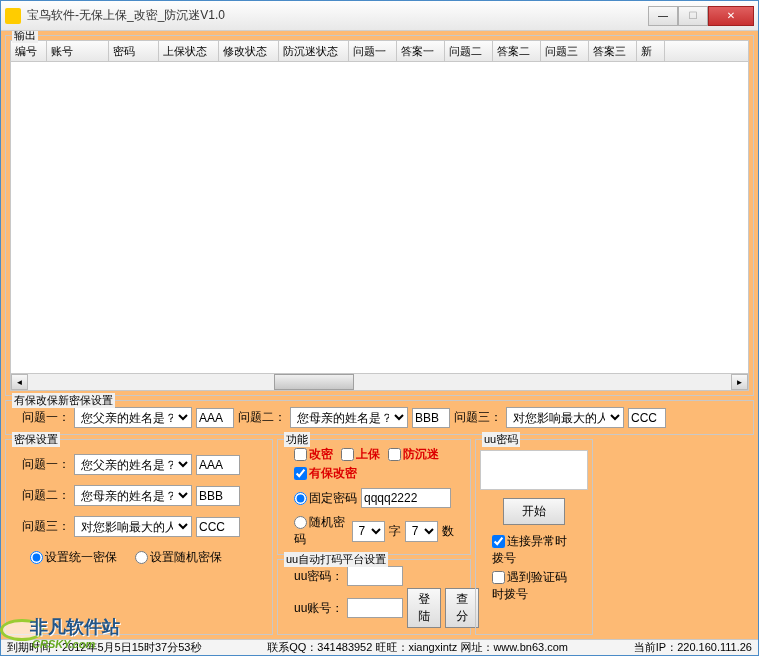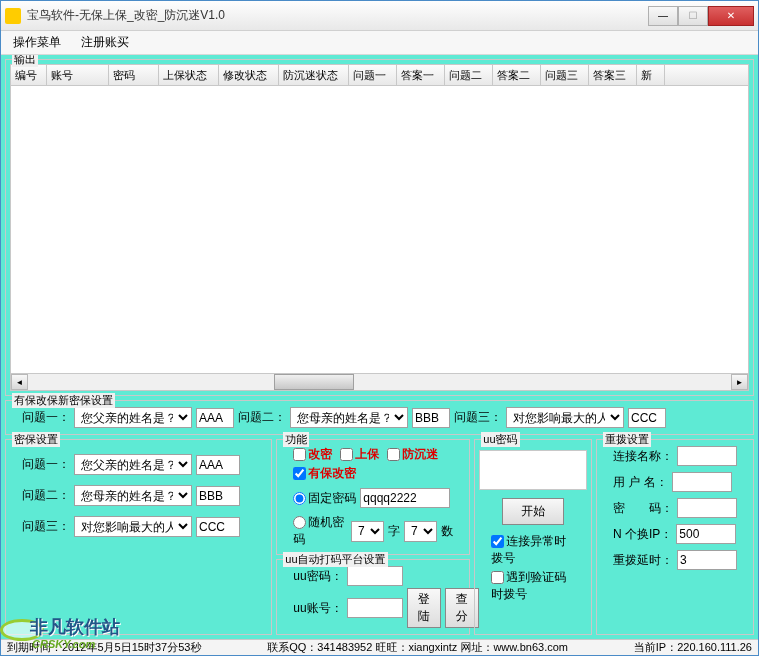--- a/index.html
+++ b/index.html
@@ -1,18 +1,18 @@
 <!DOCTYPE html>
 <html><head>
 <meta charset="utf-8">
 <style>
 * { box-sizing: border-box; margin: 0; padding: 0; }
 body { font-family: "Microsoft YaHei", SimSun, sans-serif; font-size: 12px; background: #fff; position: relative; width: 759px; height: 656px; overflow: hidden; }
 
-.window { width: 759px; height: 656px; border: 1px solid #4a8bc7; background: #5eead4; display: flex; flex-direction: column; }
+.window { width: 759px; height: 656px; border: 1px solid #4a8bc7; background: #fdba74; display: flex; flex-direction: column; }
 
 .titlebar { height: 30px; background: linear-gradient(to bottom, #fefefe, #e8e8e8); display: flex; align-items: center; padding: 0 4px; border-bottom: 1px solid #d0d0d0; }
 .titlebar .icon { width: 16px; height: 16px; background: #ffcc00; margin-right: 6px; border-radius: 2px; }
 .titlebar .title { flex: 1; color: #333; }
 .winbtns { display: flex; gap: 0; }
 .winbtn { width: 30px; height: 20px; border: 1px solid #b0b0b0; background: linear-gradient(to bottom, #f8f8f8, #e0e0e0); display: flex; align-items: center; justify-content: center; font-size: 10px; cursor: pointer; }
 .winbtn.close { width: 46px; background: linear-gradient(to bottom, #e06060, #c83030); color: #fff; border-color: #a02020; }
 .winbtn.max { color: #999; }
 
 .menubar { height: 24px; background: #f7f7f7; border-bottom: 1px solid #d8d8d8; display: flex; align-items: center; padding: 0 4px; gap: 4px; }
@@ -63,24 +63,20 @@
   <div class="titlebar">
     <div class="icon"></div>
     <div class="title">宝鸟软件-无保上保_改密_防沉迷V1.0</div>
     <div class="winbtns">
       <div class="winbtn">—</div>
       <div class="winbtn max">☐</div>
       <div class="winbtn close">✕</div>
     </div>
   </div>
 
-  <div class="menubar">
-    <div class="menuitem">操作菜单</div>
-    <div class="menuitem">注册账买</div>
-  </div>
 
   <div class="content">
 
     <div class="fieldset output">
       <div class="legend">输出</div>
       <div class="tableheader">
         <div class="th" style="width:36px">编号</div>
         <div class="th" style="width:62px">账号</div>
         <div class="th" style="width:50px">密码</div>
         <div class="th" style="width:60px">上保状态</div>
@@ -131,20 +127,24 @@
         <div class="row" style="margin-top:10px">
           <span class="lbl">问题二：</span>
           <select style="width:118px"><option>您母亲的姓名是？</option></select>
           <input type="text" style="width: 44px;" value="BBB">
         </div>
         <div class="row" style="margin-top:10px">
           <span class="lbl">问题三：</span>
           <select style="width:118px"><option>对您影响最大的人！</option></select>
           <input type="text" style="width: 44px;" value="CCC">
         </div>
+        <div class="row" style="margin-top:12px;gap:18px;padding-left:8px">
+          <label><input type="radio" name="secmode" checked="" style=""><span>设置统一密保</span></label>
+          <label><input type="radio" name="secmode" style=""><span>设置随机密保</span></label>
+        </div>
       </div>
 
       <div class="col" style="width:194px">
         <div class="fieldset">
           <div class="legend">功能</div>
           <div class="row" style="gap:8px">
             <label><input type="checkbox" style=""><span class="red">改密</span></label>
             <label><input type="checkbox" style=""><span class="red">上保</span></label>
             <label><input type="checkbox" style=""><span class="red">防沉迷</span></label>
           </div>
@@ -185,43 +185,20 @@
           <button class="btn" style="padding:4px 18px">开始</button>
         </div>
         <div class="row">
             <label><input type="checkbox" checked="" style=""><span>连接异常时拨号</span></label>
           </div>
         <div class="row">
             <label><input type="checkbox" style=""><span>遇到验证码时拨号</span></label>
           </div>
       </div>
 
-      <div class="fieldset" style="flex:1">
-        <div class="legend">重拨设置</div>
-        <div class="row">
-            <span class="lbl">连接名称：</span>
-            <input type="text" style="width: 60px;">
-          </div>
-        <div class="row" style="margin-top:6px">
-            <span class="lbl">用 户 名：</span>
-            <input type="text" style="width: 60px;">
-          </div>
-        <div class="row" style="margin-top:6px">
-            <span class="lbl">密　　码：</span>
-            <input type="text" style="width: 60px;">
-          </div>
-        <div class="row" style="margin-top:6px">
-            <span class="lbl">N 个换IP：</span>
-            <input type="text" style="width: 60px;" value="500">
-          </div>
-        <div class="row" style="margin-top:6px">
-            <span class="lbl">重拨延时：</span>
-            <input type="text" style="width: 60px;" value="3">
-          </div>
-      </div>
 
     </div>
 
   </div>
 
   <div class="statusbar">
     <span class="seg">到期时间：2012年5月5日15时37分53秒</span>
     <span class="flex" style="text-align:center">联系QQ：341483952  旺旺：xiangxintz 网址：www.bn63.com</span>
     <span class="seg">当前IP：220.160.111.26</span>
   </div>

